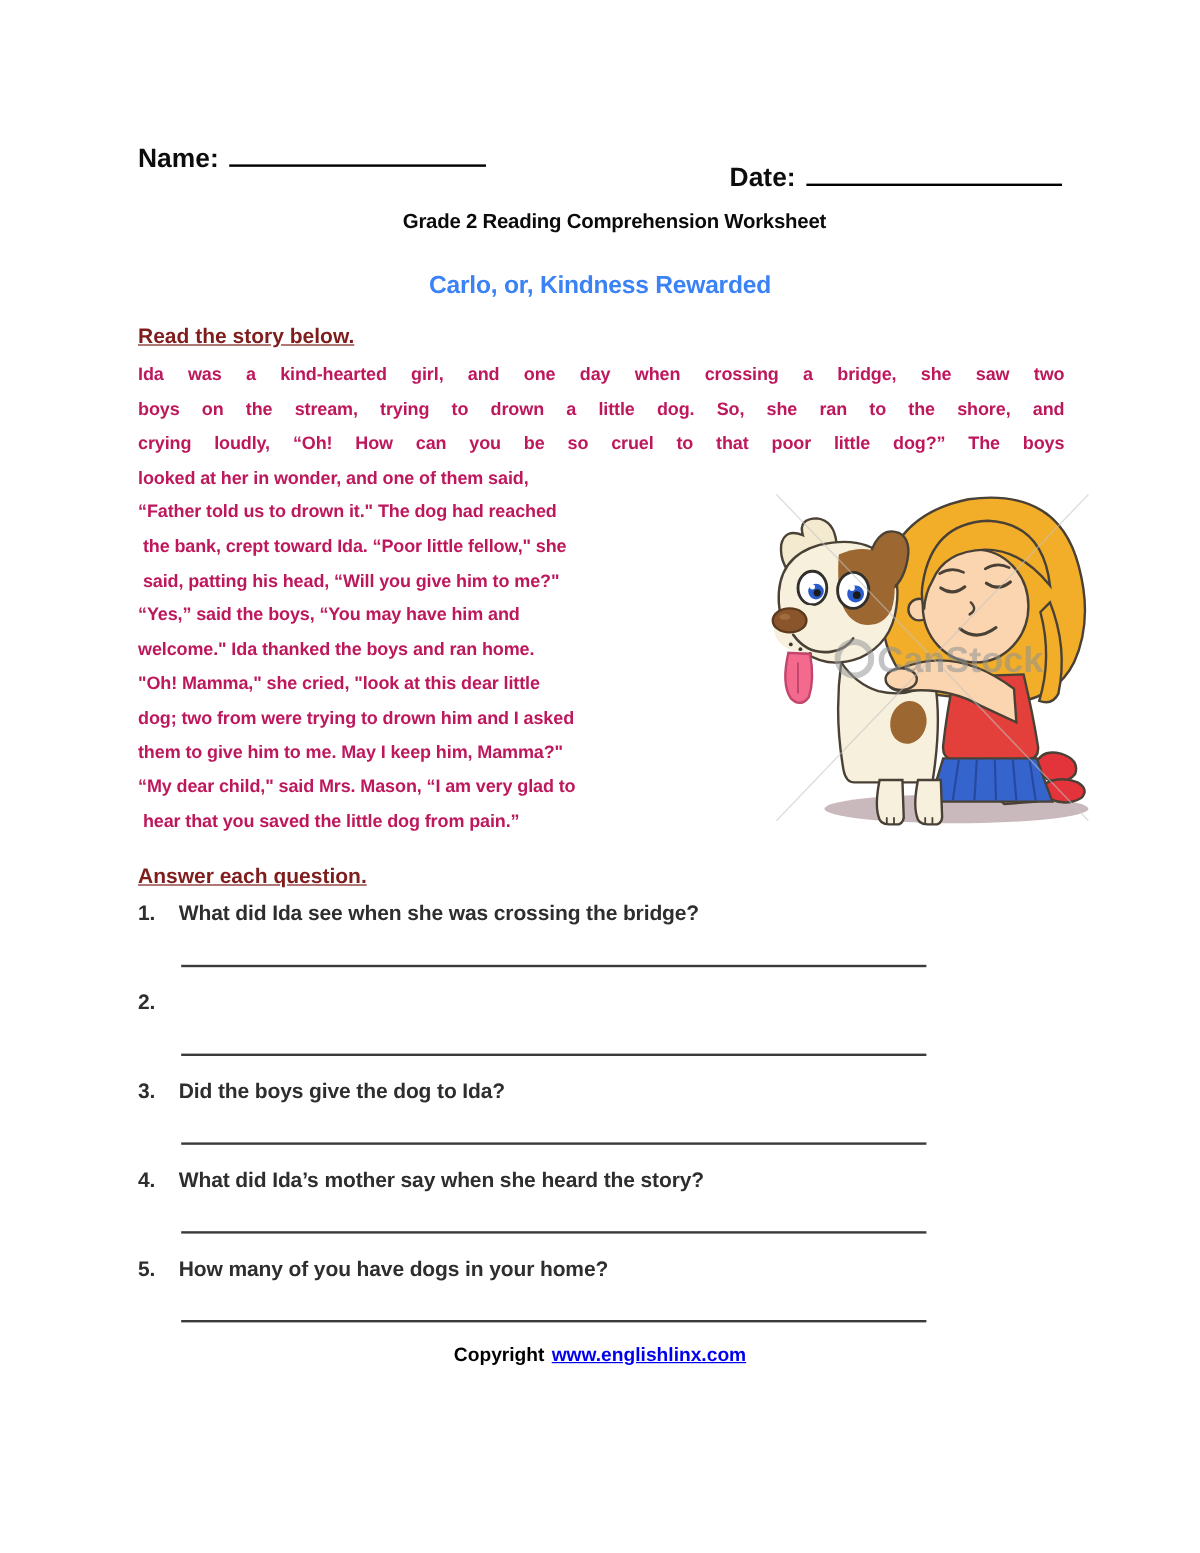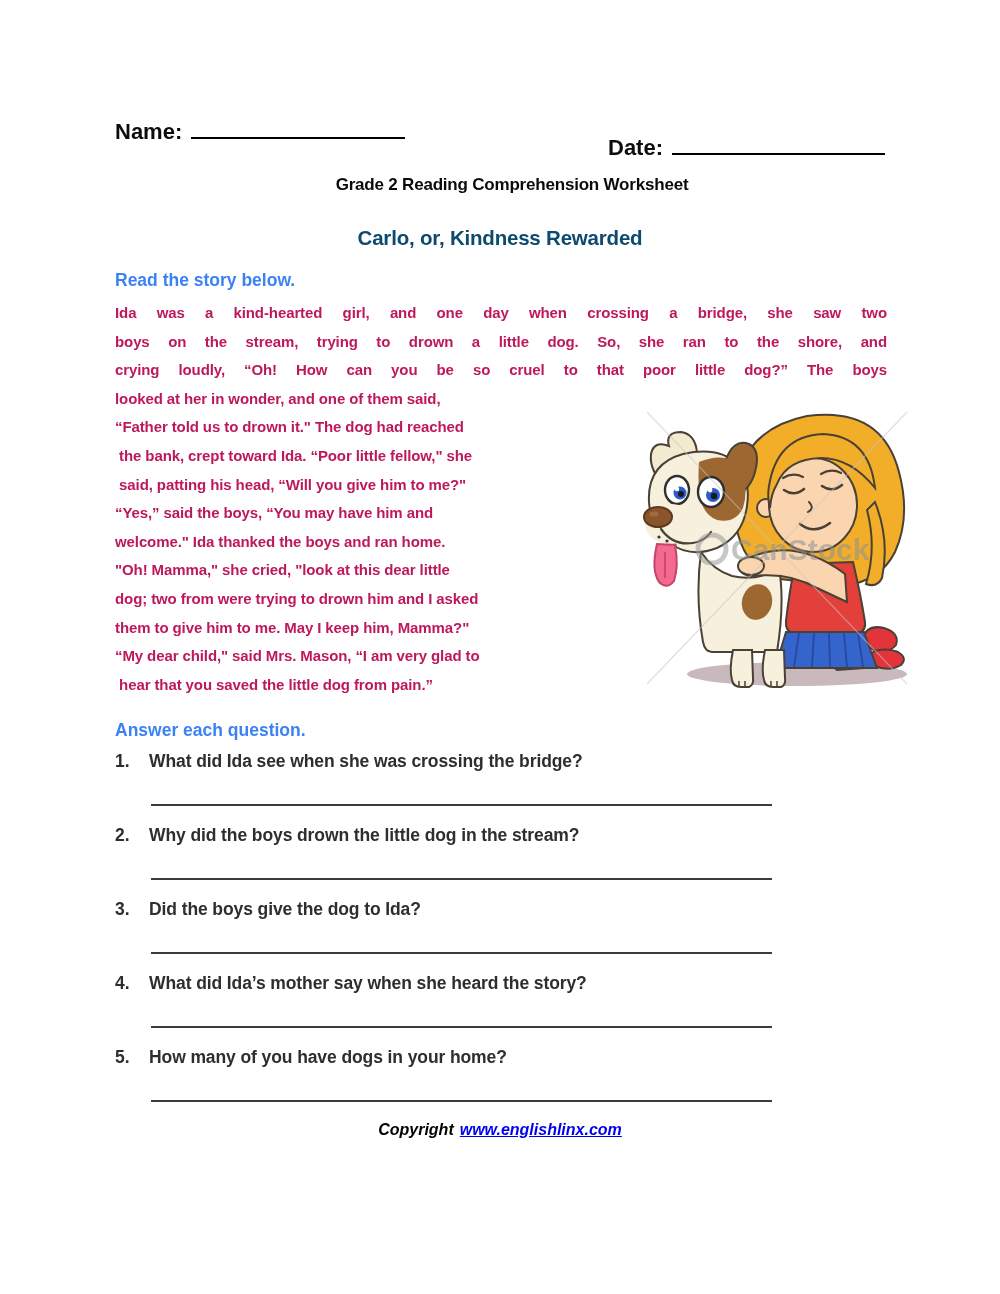--- a/index.html
+++ b/index.html
@@ -11,41 +11,41 @@
   .field{position:absolute;top:119px;font-size:22px;color:#0d0d0d;white-space:nowrap;}
   .field-name{left:115px;}
   .field-date{left:608px;margin-top:16px;}
   .blank-line{display:inline-block;height:13px;border-bottom:2px solid #000;margin-left:9px;}
   .blank-name{width:214px;}
   .blank-date{width:213px;}
   
   .title{position:absolute;top:163px;left:0;width:100%;margin:12px;text-align:center;
          font-size:17px;color:#0b0b0b;letter-spacing:-0.2px;}
   .subtitle{position:absolute;top:226px;left:0;width:100%;margin:0;text-align:center;
-         font-size:20.5px;color:#0c4a6e;letter-spacing:-0.2px;}
-  
-  .section-label{position:absolute;left:115px;font-size:17.5px;color:#3b82f6;}
+         font-size:20.5px;color:#3b82f6;letter-spacing:-0.2px;}
+  
+  .section-label{position:absolute;left:115px;font-size:17.5px;color:#7f1d1d;text-decoration:underline;}
   .read-label{top:270px;}
   .answer-label{top:720px;}
   
   .story{position:absolute;top:299px;left:115px;width:772px;
          font-size:15px;line-height:28.6px;color:#be185d;letter-spacing:-0.1px;}
   .sline{white-space:pre-wrap;}
   .just{text-align:justify;text-align-last:justify;}
   
   .illustration{position:absolute;left:637px;top:402px;width:280px;height:292px;}
   
   .questions{position:absolute;top:751px;left:115px;width:778px;
              font-size:17.5px;color:#2e2e2e;letter-spacing:-0.1px;}
   .q-head{display:flex;height:22px;align-items:flex-start;}
   .q-num{width:34px;flex:none;}
   .a-line{height:0;border-bottom:2.5px solid #3b3b3b;width:621px;margin:31px 0 19px 36px;}
   
   .footer{position:absolute;top:1121px;left:0;width:100%;text-align:center;
-          font-size:16px;color:#000;font-style:italic;}
+          font-size:16px;color:#000;}
   .footer-link{color:#0000ee;text-decoration:underline;margin-left:6px;cursor:pointer;}
 </style>
 </head>
 <body>
 
 <div class="page">
 
   <div class="field field-name">
     <span>Name:</span><span class="blank-line blank-name"></span>
   </div>
@@ -161,21 +161,20 @@
     <div class="q">
       <div class="q-head">
         <span class="q-num">1.</span>
         <span class="q-text">What did Ida see when she was crossing the bridge?</span>
       </div>
       <div class="a-line"></div>
     </div>
     <div class="q">
       <div class="q-head">
         <span class="q-num">2.</span>
-        <span class="q-text">Why did the boys drown the little dog in the stream?</span>
       </div>
       <div class="a-line"></div>
     </div>
     <div class="q">
       <div class="q-head">
         <span class="q-num">3.</span>
         <span class="q-text">Did the boys give the dog to Ida?</span>
       </div>
       <div class="a-line"></div>
     </div>

